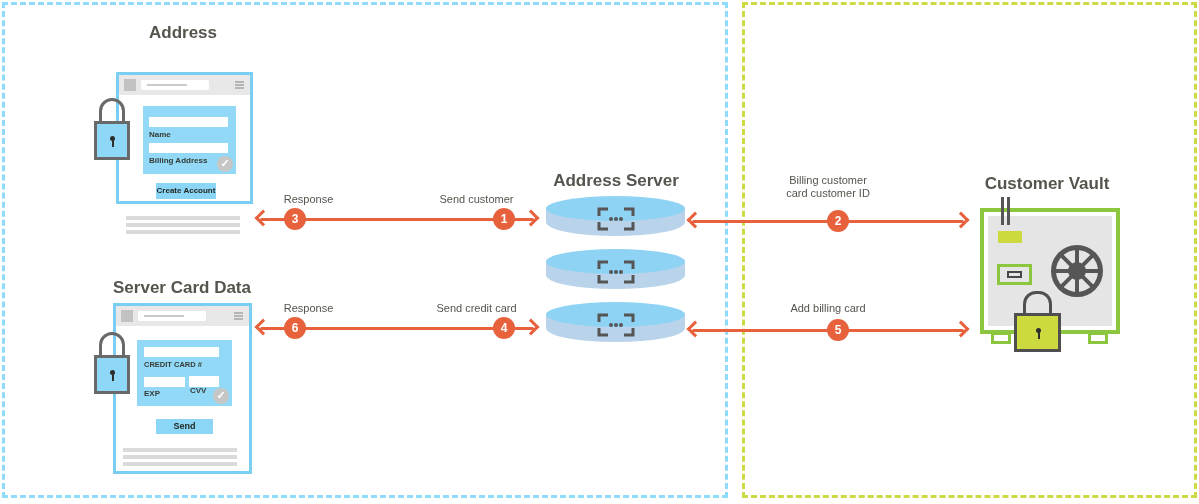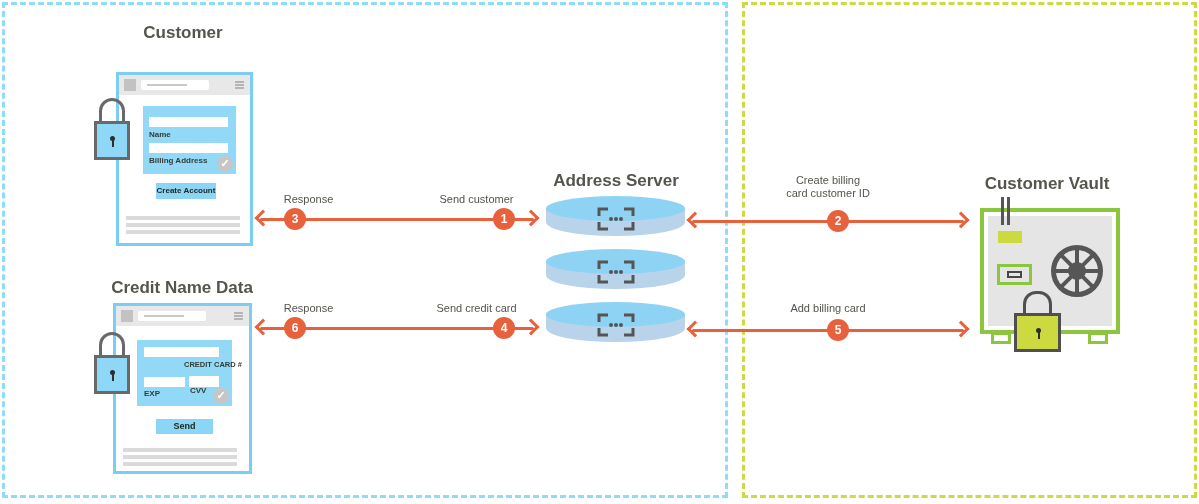--- a/index.html
+++ b/index.html
@@ -18,21 +18,21 @@
 
   
   .h1 { position:absolute; font-size:17px; font-weight:bold; color:#54554c; text-align:center; line-height:20px; }
   .t-mcd    { left:83px;  top:23px;  width:200px; }
   .t-ccd    { left:82px;  top:278px; width:200px; }
   .t-server { left:516px; top:171px; width:200px; }
   .t-vault  { left:947px; top:174px; width:200px; }
 
   
   .browser { position:absolute; background:#fff; border:3px solid #79cef2; }
-  .win1 { left:116px; top:72px;  width:137px; height:174px; }
+  .win1 { left:116px; top:72px;  width:137px; height:132px; }
   .win2 { left:113px; top:303px; width:139px; height:171px; }
   .chrome { position:absolute; left:0; top:0; right:0; height:20px; background:#e8e8e8; }
   .favicon { position:absolute; left:5px; top:4px; width:12px; height:12px; background:#c2c2c2; }
   .addressbar { position:absolute; left:22px; top:5px; width:68px; height:10px; background:#fff; border-radius:2px; }
   .addrline { position:absolute; left:6px; top:4px; width:40px; height:2px; background:#c9c9c9; }
   .hamburger { position:absolute; right:6px; top:6px; width:9px; }
   .hamburger i { display:block; height:2px; background:#b5b5b5; margin-bottom:1px; }
 
   .panel { position:absolute; background:#92d9f8; }
   .panel1 { left:24px; top:31px; width:93px; height:68px; }
@@ -109,23 +109,23 @@
   .flowB .fl-line { top:46px; } .flowB .chev { top:40px; } .flowB .badge { top:36px; left:139px; }
   .flowD .fl-line { top:27px; } .flowD .chev { top:21px; } .flowD .badge { top:17px; left:139px; }
 </style>
 </head>
 <body>
 
 <div class="zone zone-blue"></div>
 <div class="zone zone-green"></div>
 
 <div class="h1 t-mcd">
-  <div>Customer</div>
-</div>
-<div class="h1 t-ccd">Credit Name Data</div>
+  <div>Address</div>
+</div>
+<div class="h1 t-ccd">Server Card Data</div>
 <div class="h1 t-server">Address Server</div>
 <div class="h1 t-vault">Customer Vault</div>
 
 <div class="browser win1">
   <div class="chrome">
     <span class="favicon"></span>
     <span class="addressbar">
         <span class="addrline"></span>
       </span>
     <span class="hamburger">
@@ -164,21 +164,21 @@
         <span class="addrline"></span>
       </span>
     <span class="hamburger">
         <i></i>
         <i></i>
         <i></i>
       </span>
   </div>
   <div class="panel panel2">
     <div class="input" style="left:7px; top:7px; width:75px;"></div>
-    <div class="flabel" style="left:7px; top:20px; font-size:7.5px;margin-left:40px;">CREDIT CARD #</div>
+    <div class="flabel" style="left:7px; top:20px; font-size:7.5px;">CREDIT CARD #</div>
     <div class="input" style="left:7px; top:37px; width:41px;"></div>
     <div class="input" style="left:52px; top:36px; width:30px; height:11px;"></div>
     <div class="flabel" style="left:7px; top:49px;">EXP</div>
     <div class="flabel" style="left:53px; top:46px;">CVV</div>
     <div class="check">✓</div>
   </div>
   <div class="formbtn btn2">Send</div>
   <div class="flines flines2">
       <i></i>
       <i></i>
@@ -277,21 +277,21 @@
   <div class="fl-label" style="left:0; top:1px; width:105px;">Response</div>
   <div class="fl-label" style="left:168px; top:1px; width:105px;">Send customer</div>
   <div class="fl-line"></div>
   <span class="chev chev-left"></span>
   <span class="chev chev-right"></span>
   <div class="badge" style="left:28px;">3</div>
   <div class="badge" style="left:237px;">1</div>
 </div>
 
 <div class="flow flowB">
-  <div class="fl-label" style="left:40px; top:0; width:200px;">Create billing</div>
+  <div class="fl-label" style="left:40px; top:0; width:200px;">Billing customer</div>
   <div class="fl-label" style="left:40px; top:13px; width:200px;">card customer ID</div>
   <div class="fl-line"></div>
   <span class="chev chev-left"></span>
   <span class="chev chev-right"></span>
   <div class="badge">2</div>
 </div>
 
 <div class="flow flowC">
   <div class="fl-label" style="left:0; top:1px; width:105px;">Response</div>
   <div class="fl-label" style="left:163px; top:1px; width:115px;">Send credit card</div>

